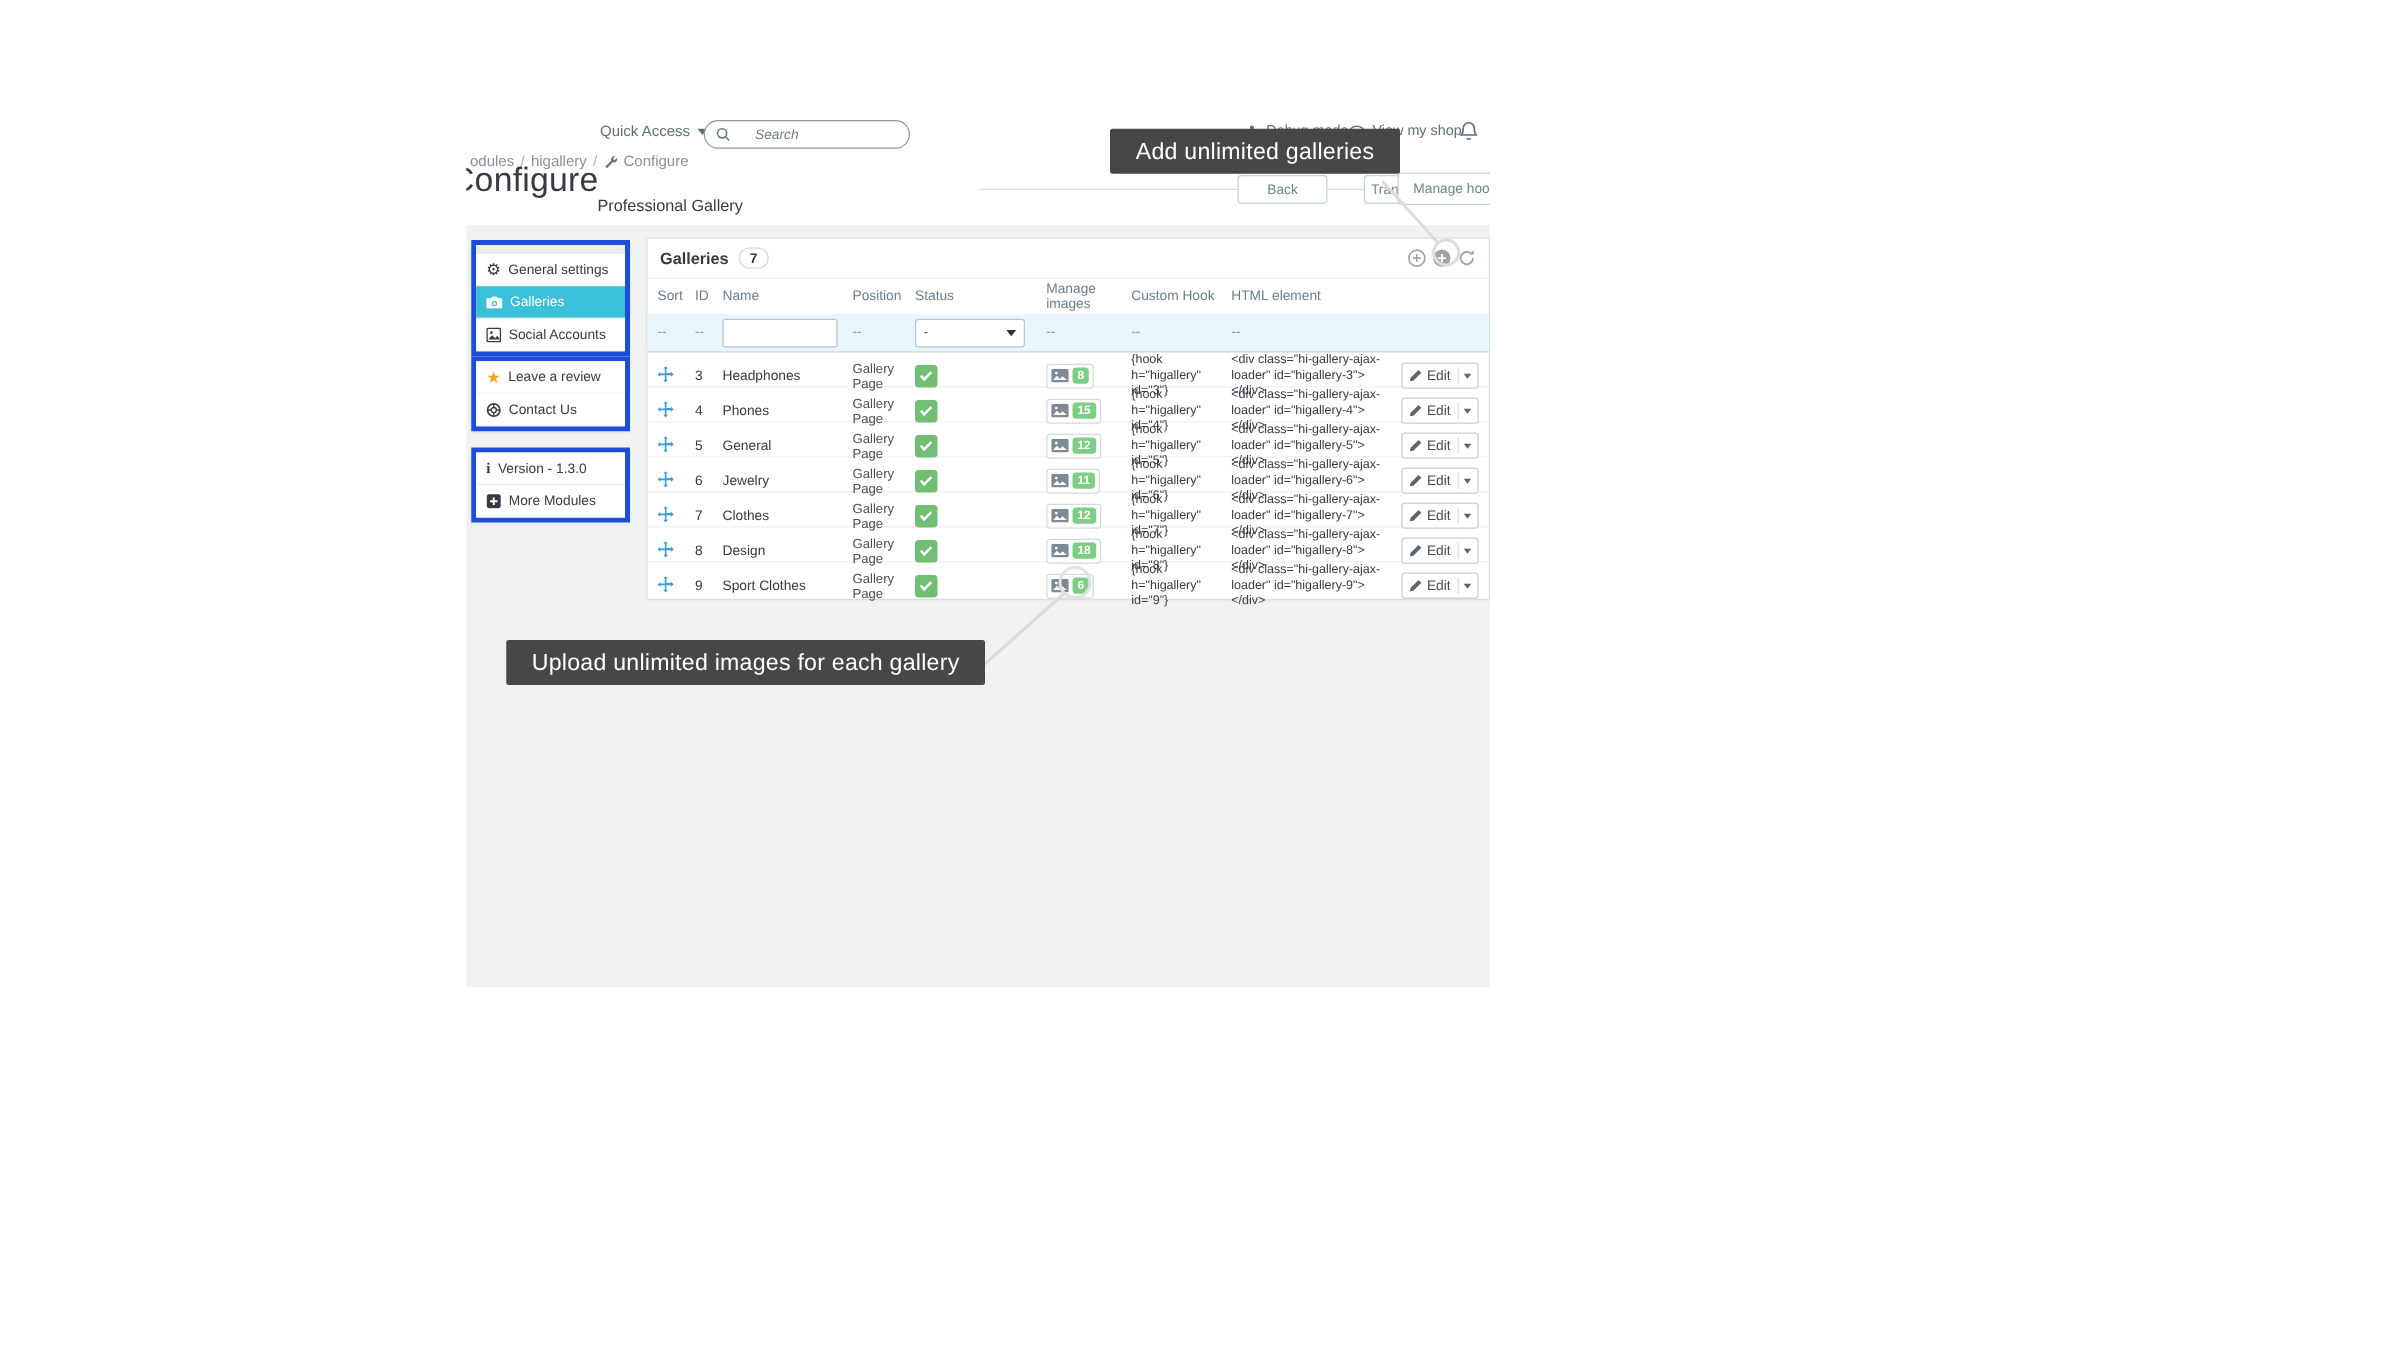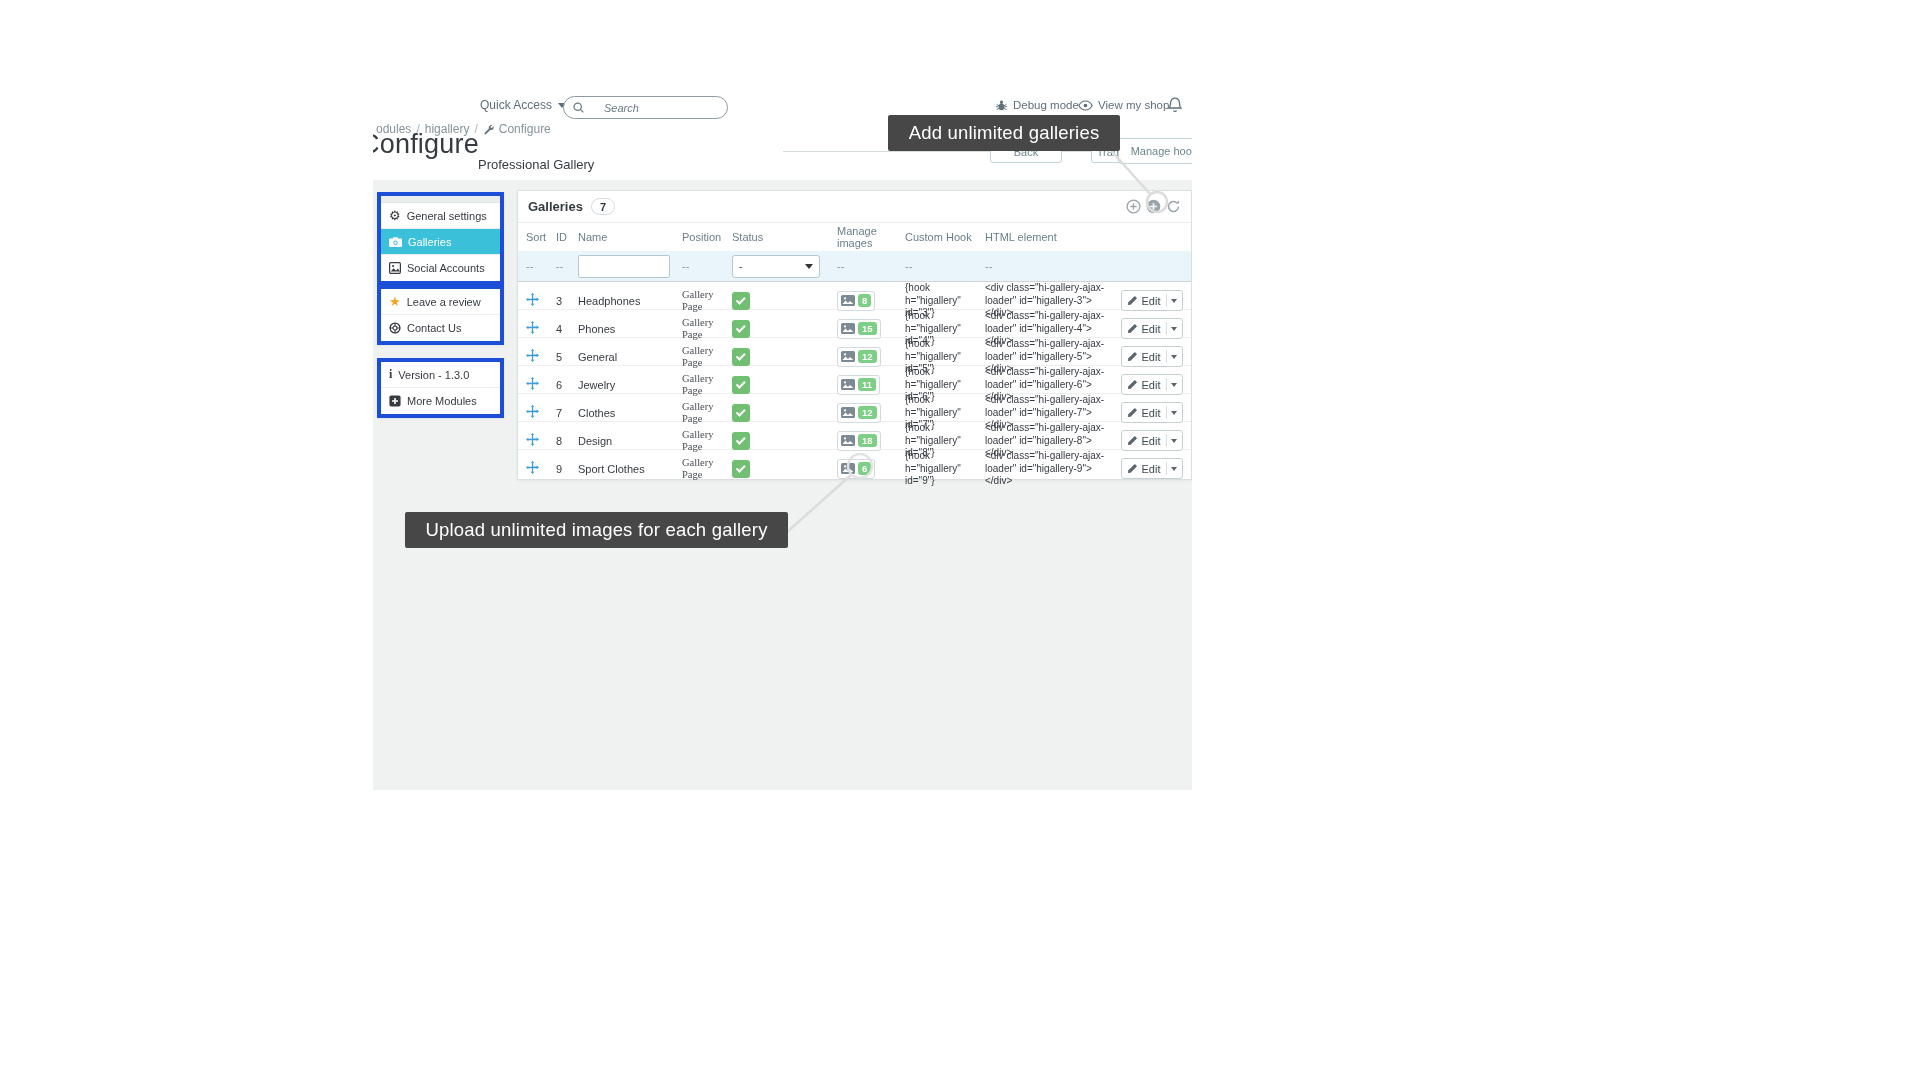--- a/index.html
+++ b/index.html
@@ -51,36 +51,36 @@
 
   .grid{ display:grid; grid-template-columns:30px 22px 104px 50px 105px 68px 80px 135px 1fr; padding:0 8px; align-items:center; }
   .cheads{ height:28px; font-size:11px; color:#6b7f8a; }
   .filter{ height:31px; background:var(--filter_bg); border-bottom:1px solid #cfd6d9; font-size:11px; color:#8795a0; }
   .fin{ width:92px; height:23px; border:1px solid #b5c8d0; border-radius:2px; background:#fff; outline:none; font-size:11px; padding:0 4px; }
   .fsel{ width:88px; height:23px; border:1px solid #b5c8d0; border-radius:3px; background:#fff; display:flex; align-items:center; justify-content:space-between; padding:0 6px; font-size:10px; color:#363a41; cursor:pointer; }
   .fsel .vcaret{ border-top:5px solid #333; }
   .trow{ height:28px; border-bottom:1px solid #efefef; font-size:11px; color:#363a41; }
   .trow:last-child{ border-bottom:none; }
   .mv{ color:var(--move_blue); width:13px; height:13px; cursor:grab; }
-  .pos{ font-size:10.5px; line-height:1.15; color:#4a4f55;font-family:Liberation Serif, serif; }
+  .pos{ font-size:10.5px; line-height:1.15; color:#4a4f55; }
   .chkbtn{ width:18px; height:18px; border-radius:3px; background:var(--success_green); border:none; display:flex; align-items:center; justify-content:center; cursor:pointer; }
   .chkbtn i{ width:9px; height:5px; border-left:2px solid #fff; border-bottom:2px solid #fff; transform:rotate(-45deg) translateY(-1px); display:block; }
   .imgbtn{ height:20px; border:1px solid #d3dadd; border-radius:3px; background:#fff; display:inline-flex; align-items:center; gap:3px; padding:0 3px; cursor:pointer; }
   .imgbadge{ background:var(--badge_green); color:#fff; font-size:9.5px; font-weight:bold; border-radius:3px; padding:1px 4px; line-height:1.2; }
   .hook,.htmlcell{ font-size:10px; line-height:1.25; color:#363a41; padding-right:6px; word-break:break-word; }
   .editwrap{ justify-self:end; }
   .editbtn{ width:62px; height:21px; border:1px solid #c6ced2; border-radius:3px; background:#fff; display:inline-flex; align-items:center; justify-content:center; gap:4px; font-size:11px; color:#3e4a51; cursor:pointer; font-family:"Liberation Sans",sans-serif; }
   .editbtn .div{ width:1px; height:13px; background:#d9dee1; margin-left:2px; }
   .editbtn .vcaret{ border-top:4px solid #5a666d; border-left:3.5px solid transparent; border-right:3.5px solid transparent; }
   .vcaret{ width:0; height:0; display:inline-block; }
 
   
   .leaders{ position:absolute; left:0; top:0; width:819px; height:705px; pointer-events:none; z-index:5; }
   .callout{ position:absolute; background:var(--tooltip_bg); color:#fff; display:flex; align-items:center; justify-content:center; font-size:18.5px; letter-spacing:.2px; border-radius:2px; z-index:6; white-space:nowrap; overflow:hidden; }
-  .co-add{ left:515px; top:30px; width:232px; height:36px; }
+  .co-add{ left:515px; top:18px; width:232px; height:36px; }
   .co-upload{ left:32px; top:427px; width:383px; height:36px; }
   svg{ display:block; }
 </style>
 </head>
 <body>
 
 <div class="canvas">
 <div class="vp">
 
   <div class="content-bg"></div>

